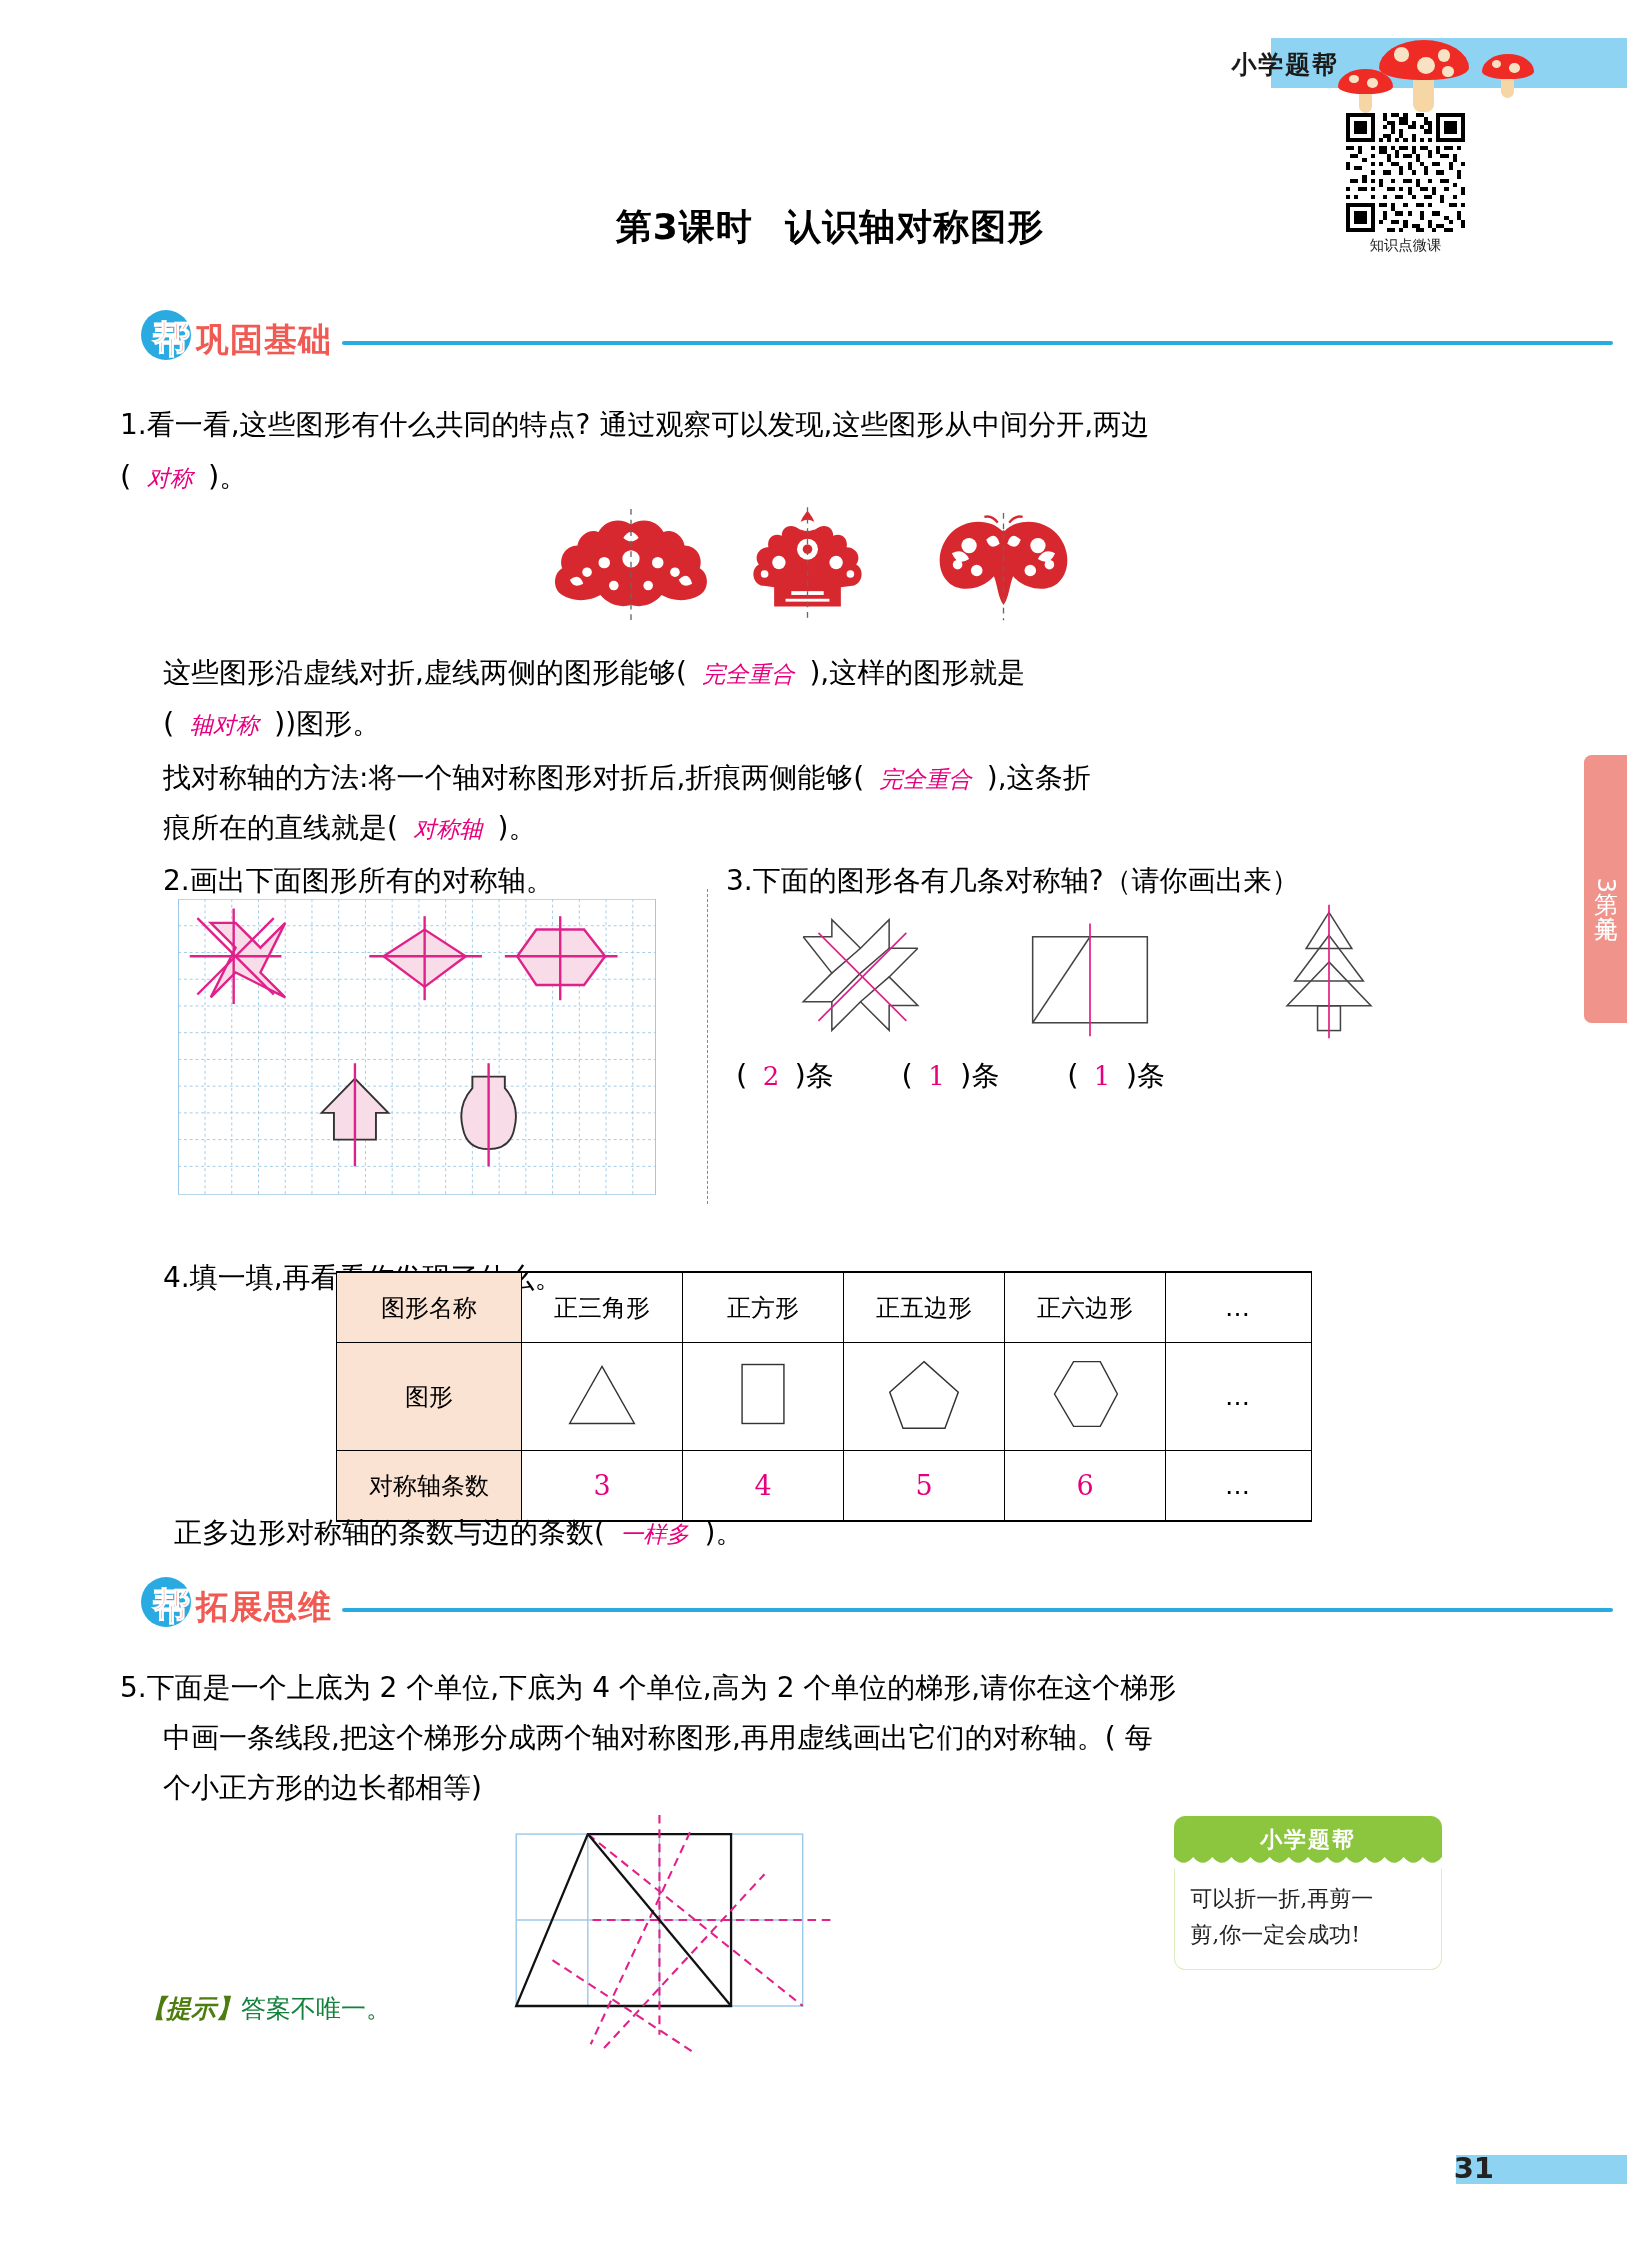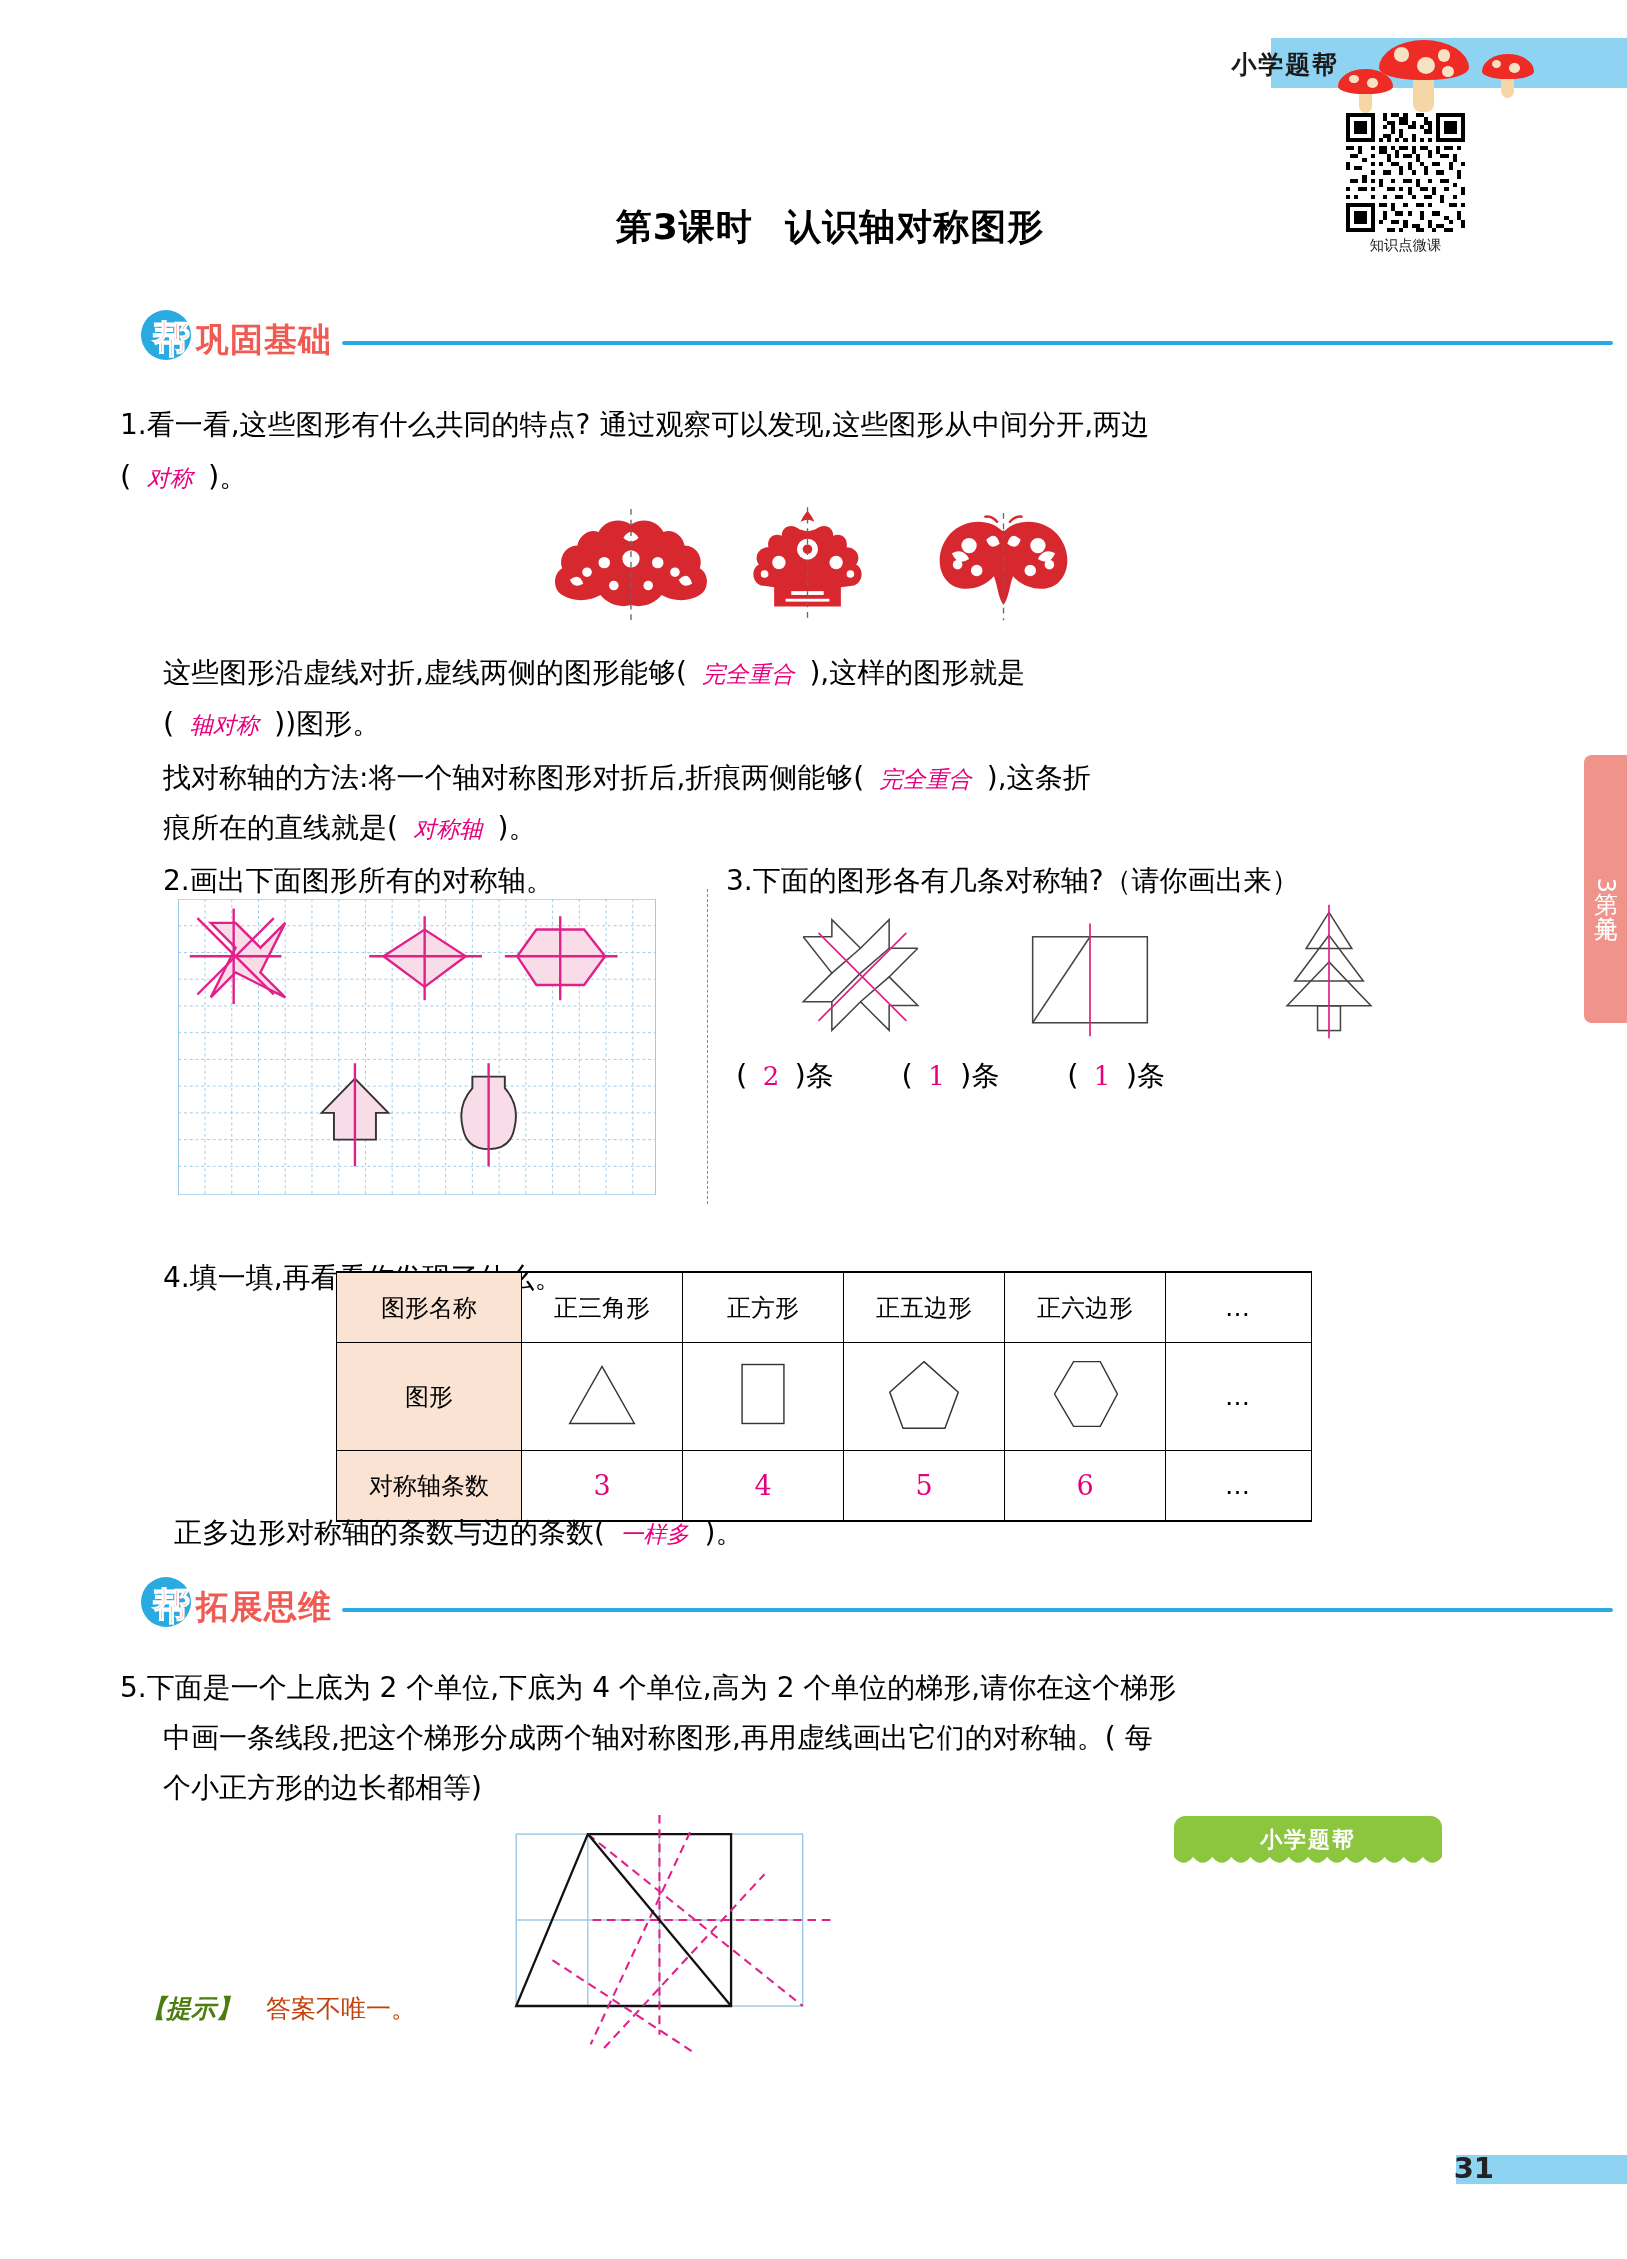--- a/index.html
+++ b/index.html
@@ -118,21 +118,21 @@
     border:1.9px solid #dcedc2;border-top:none;border-radius:0 0 11.5px 11.5px;
     padding:13.4px 15.3px 15.3px;font-size:22px;line-height:36px;color:#222;
     font-family:"DejaVu Serif","Liberation Serif",serif;background:#fff;
   }
 
   .hint{
     position:absolute;left:141px;top:1992px;font-size:25px;
     font-family:"DejaVu Sans","Liberation Sans",sans-serif;
   }
   .hint .lbl{color:#4d7c0f;font-weight:bold;font-style:italic;}
-  .hint .val{color:#c2410c;margin-left:25px;}
+  .hint .val{color:#15803d;}
 
   
   .footer-bar{
     position:absolute;right:0;bottom:76px;width:172px;height:29px;background:#8fd3f2;
   }
   .pageno{
     position:absolute;right:134px;bottom:75px;font-size:29px;color:#222;font-weight:bold;
     font-family:"DejaVu Sans","Liberation Sans",sans-serif;
   }
 
@@ -606,20 +606,24 @@
   <line x1="115" y1="28" x2="265" y2="208" stroke="#111" stroke-width="2.4"></line>
 </svg>
 
 <div class="tipbox">
   <div class="head">
     <span>小学题帮</span>
     <svg class="wave" viewBox="0 0 280 12" preserveAspectRatio="none">
       <path d="M0 0 Q10 12 20 0 Q30 12 40 0 Q50 12 60 0 Q70 12 80 0 Q90 12 100 0 Q110 12 120 0 Q130 12 140 0 Q150 12 160 0 Q170 12 180 0 Q190 12 200 0 Q210 12 220 0 Q230 12 240 0 Q250 12 260 0 Q270 12 280 0 L280 12 L0 12 Z" fill="#ffffff"></path>
     </svg>
   </div>
+  <div class="body">
+    <div>可以折一折,再剪一</div>
+    <div>剪,你一定会成功!</div>
+  </div>
 </div>
 
 <div class="hint">
   <span class="lbl">【提示】</span><span class="val">答案不唯一。</span>
 </div>
 
 <div class="footer-bar"></div>
 <div class="pageno">31</div>
 
 

